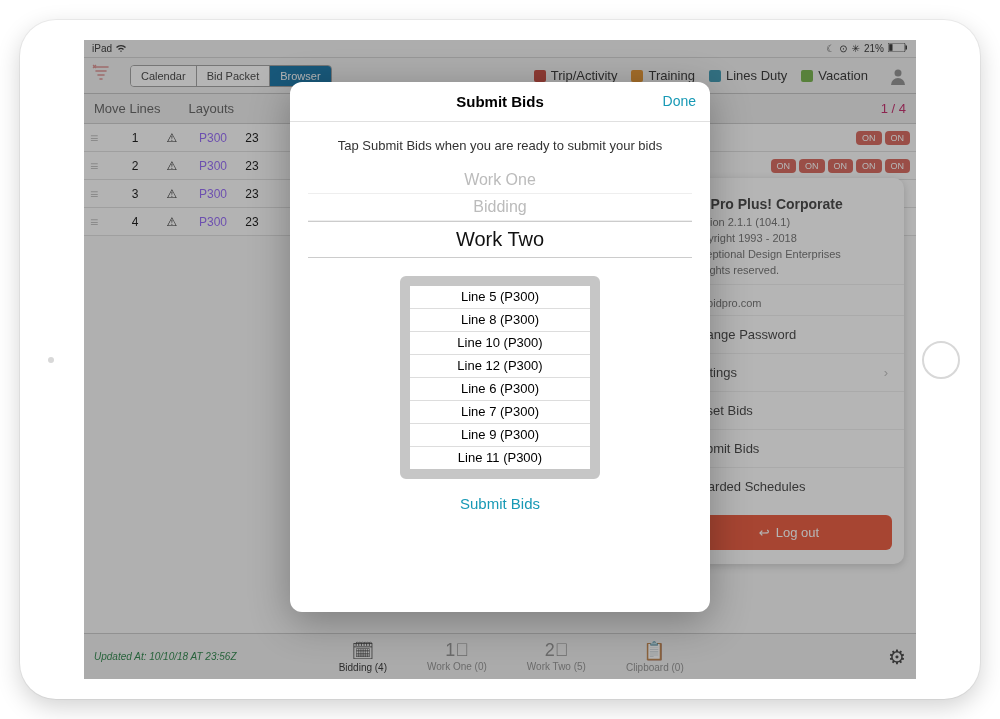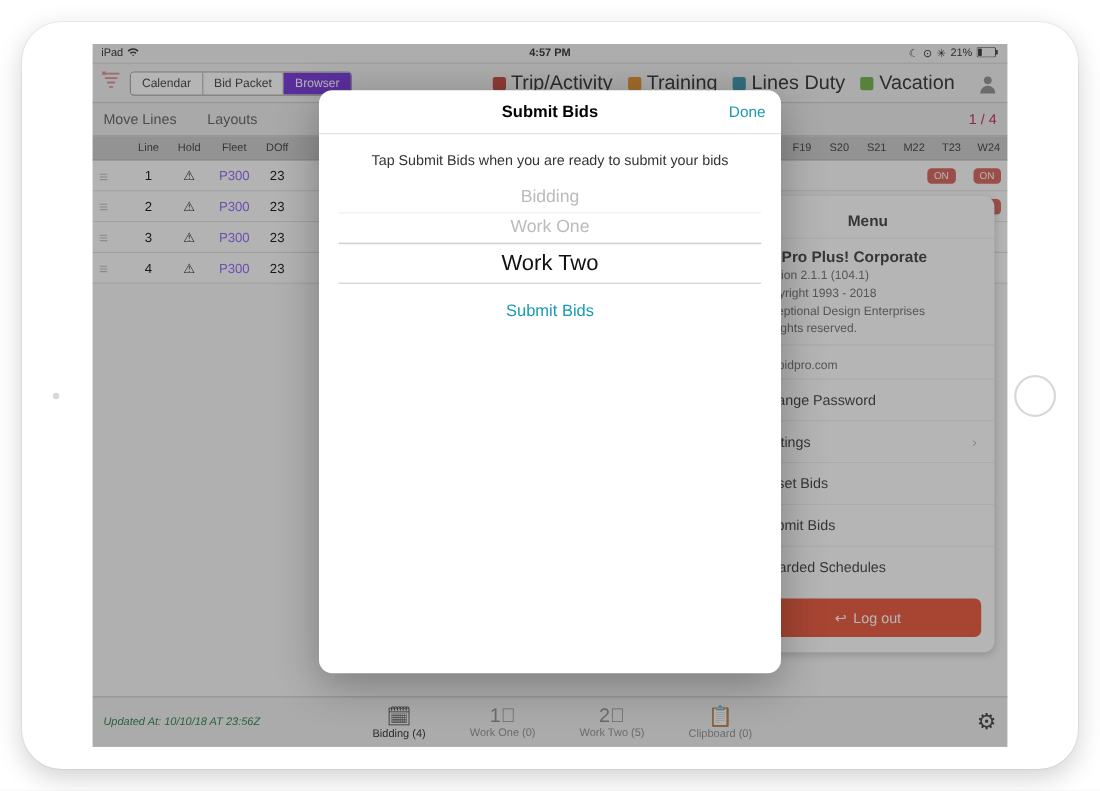--- a/index.html
+++ b/index.html
@@ -58,42 +58,42 @@
 .wifi-icon { display:inline-block; }
 
 
 .app-toolbar {
   height: 36px;
   background: #f1f1f1;
   border-bottom: 1px solid #bfbfbf;
   display: flex;
   align-items: center;
   padding: 0 8px;
-  gap: 8px;
+  gap: 20px;
 }
 .filter-icon { color:#e79c9c; font-weight:bold; font-size:18px;}
 .seg {
   display: inline-flex;
   border: 1px solid #9a9a9a;
   border-radius: 4px;
   overflow: hidden;
   height: 22px;
 }
 .seg > div {
   padding: 0 10px;
   font-size: 11px;
   line-height: 20px;
   color: #333;
   border-right: 1px solid #9a9a9a;
   background:#fff;
 }
 .seg > div:last-child { border-right: none; }
-.seg > .active { background: #6d28d9; color: #fff; }
-
-.legend { margin-left:auto; display:flex; gap:14px; align-items:center; font-size:18px; color:#222; }
+.seg > .active { background: #0369a1; color: #fff; }
+
+.legend { margin-left:auto; display:flex; gap:14px; align-items:center; font-size:13px; color:#222; }
 .lg { display:flex; align-items:center; gap:5px;}
 .lg .sw { width:12px; height:12px; border-radius:2px; }
 .user-icon { width:20px; height:20px; color:#888; margin-left:6px; }
 
 
 .sub-toolbar {
   height: 30px;
   background:#ececec;
   border-bottom:1px solid #c8c8c8;
   display:flex;
@@ -130,21 +130,21 @@
   display:flex;
   align-items:center;
   font-size:12px;
   padding-left:6px;
 }
 .row .grip { width:18px; color:#bbb; font-size:14px; }
 .row .line { width:34px; margin-left:10px; text-align:center;}
 .row .hold { width:40px; text-align:center;}
 .row .fleet{ width:42px; text-align:center; color:#8b5cf6;}
 .row .doff { width:36px; text-align:center;}
-.row .bars { margin-left:auto; display:flex; gap:16px; padding-right:6px;}
+.row .bars { margin-left:auto; display:flex; gap:3px; padding-right:6px;}
 .row .on-pill { background:#d35a4e; color:#fff; border-radius:4px; font-size:9px; padding:2px 6px;}
 
 
 .menu-panel {
   position:absolute;
   right:12px; top:138px;
   width:230px;
   background:#fff;
   border-radius:10px;
   box-shadow:0 2px 8px rgba(0,0,0,.2);
@@ -234,21 +234,20 @@
 
     <div class="status-bar">
       <div class="sb-left">
         <span>iPad</span>
         <span class="wifi-icon">
           <svg width="12" height="10" viewBox="0 0 12 10">
               <path d="M6 9 L7 8 A1.4 1.4 0 0 0 5 8 Z M3 6 A4.2 4.2 0 0 1 9 6 L8 7 A2.8 2.8 0 0 0 4 7 Z M1 4 A7 7 0 0 1 11 4 L10 5 A5.6 5.6 0 0 0 2 5 Z" fill="#222"></path>
             </svg>
         </span>
       </div>
-      <div class="sb-center">4:57 PM</div>
       <div class="sb-right">
         <span>☾</span>
         <span>⊙</span>
         <span>✳</span>
         <span>21%</span>
         <span>
           <svg width="20" height="9" viewBox="0 0 20 9">
               <rect x="0" y="0" width="17" height="9" rx="1.5" fill="none" stroke="#222" stroke-width="0.8"></rect>
               <rect x="17.5" y="2.5" width="1.5" height="4" fill="#222"></rect>
               <rect x="1.2" y="1.2" width="3.3" height="6.6" fill="#222"></rect>
@@ -294,34 +293,20 @@
         </span>
       </div>
     </div>
 
     <div class="sub-toolbar">
       <span>Move Lines</span>
       <span>Layouts</span>
       <span class="right">1 / 4</span>
     </div>
 
-    <div class="table-head">
-      <div class="col-line">Line</div>
-      <div class="col-hold">Hold</div>
-      <div class="col-fleet">Fleet</div>
-      <div class="col-doff">DOff</div>
-      <div class="col-days">
-        <div>F19</div>
-        <div>S20</div>
-        <div>S21</div>
-        <div>M22</div>
-        <div>T23</div>
-        <div>W24</div>
-      </div>
-    </div>
 
     <div class="rows">
       <div class="row">
         <span class="grip">≡</span>
         <span class="line">1</span>
         <span class="hold">⚠</span>
         <span class="fleet">P300</span>
         <span class="doff">23</span>
         <div class="bars">
           <span class="on-pill">ON</span>
@@ -354,21 +339,20 @@
         <span class="grip">≡</span>
         <span class="line">4</span>
         <span class="hold">⚠</span>
         <span class="fleet">P300</span>
         <span class="doff">23</span>
         <div class="bars"></div>
       </div>
     </div>
 
     <div class="menu-panel">
-      <h3>Menu</h3>
       <div class="mh">BidPro Plus! Corporate</div>
       <div class="mi">Version 2.1.1 (104.1)</div>
       <div class="mi">Copyright 1993 - 2018</div>
       <div class="mi">Exceptional Design Enterprises</div>
       <div class="mi">All rights reserved.</div>
       <div class="divider"></div>
       <div class="mi" style="padding:6px 14px;">w@bidpro.com</div>
       <div class="item">
           <span>Change Password</span>
         </div>
@@ -417,22 +401,32 @@
     <div class="overlay"></div>
 
     <div class="modal">
       <div class="modal-head">
         <div class="modal-title">Submit Bids</div>
         <div class="modal-done">Done</div>
       </div>
       <div class="modal-body">
         <div class="modal-hint">Tap Submit Bids when you are ready to submit your bids</div>
         <div class="picker">
+          <div class="opt">Work One</div>
           <div class="opt">Bidding</div>
-          <div class="opt">Work One</div>
           <div class="opt selected">Work Two</div>
+        </div>
+        <div class="list-frame">
+          <div class="li">Line 5  (P300)</div>
+          <div class="li">Line 8  (P300)</div>
+          <div class="li">Line 10  (P300)</div>
+          <div class="li">Line 12  (P300)</div>
+          <div class="li">Line 6  (P300)</div>
+          <div class="li">Line 7  (P300)</div>
+          <div class="li">Line 9  (P300)</div>
+          <div class="li">Line 11  (P300)</div>
         </div>
         <div class="modal-submit">Submit Bids</div>
       </div>
     </div>
 
   </div>
 </div>
 
 </body></html>

